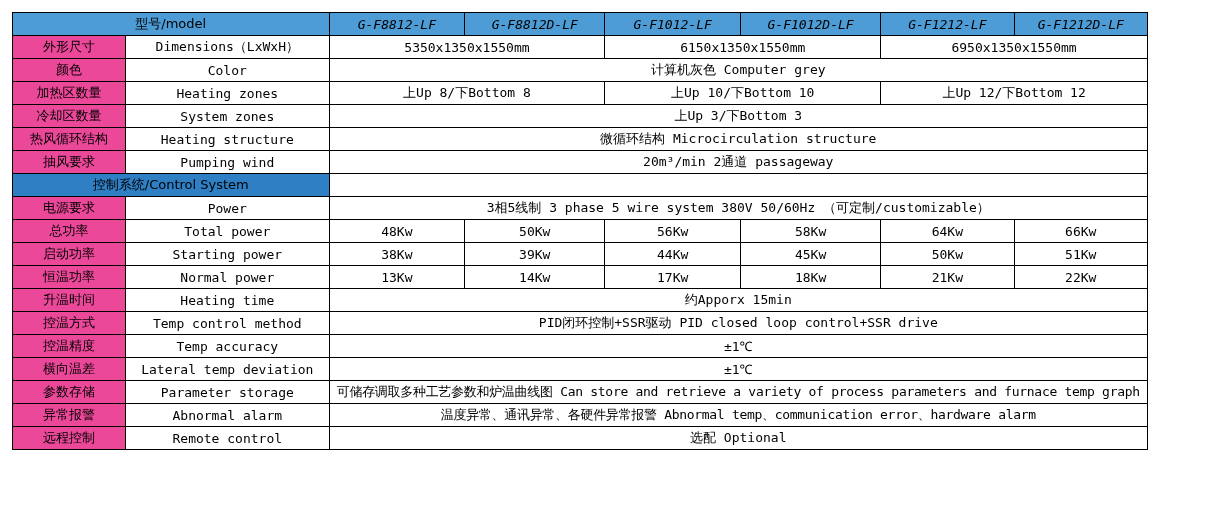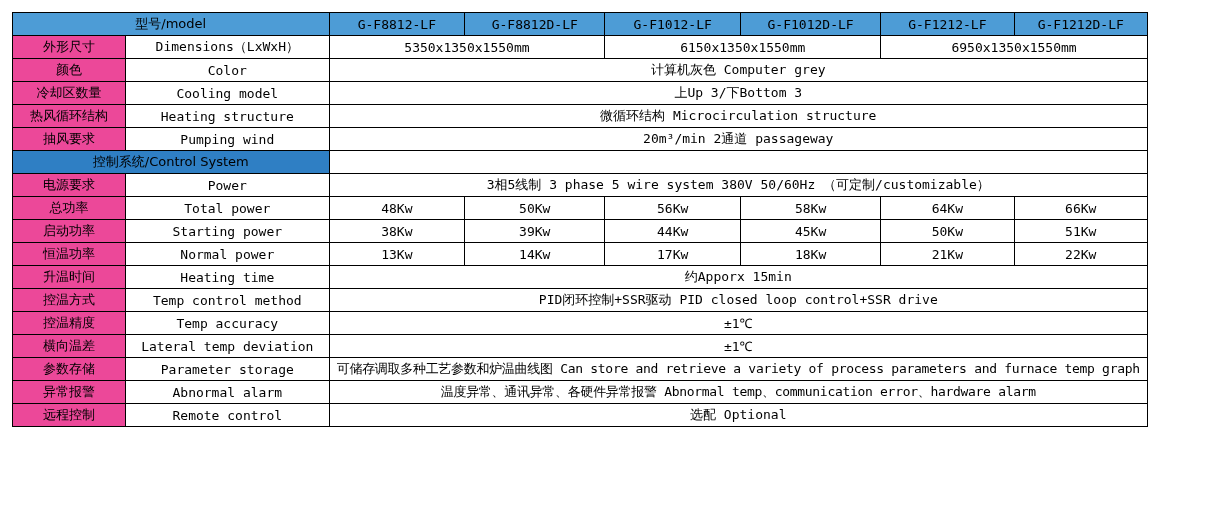--- a/index.html
+++ b/index.html
@@ -26,20 +26,21 @@
     padding: 0 2px;
     text-align: center;
     vertical-align: middle;
     white-space: nowrap;
     overflow: hidden;
     color: #000000;
   }
   td.hdr {
     background: #4d9cd6;
     font-weight: normal;
+    font-style: italic;
   }
   td.lbl-cn {
     background: #ec4899;
     text-align: left;
     padding-left: 6px;
     font-family: "DejaVu Sans", sans-serif;
     font-size: 12.5px;
   }
   td.lbl-en {
     background: #ffffff;
@@ -95,22 +96,29 @@
         <td class="val" colspan="2">5350x1350x1550mm</td>
         <td class="val" colspan="2">6150x1350x1550mm</td>
         <td class="val" colspan="2">6950x1350x1550mm</td>
       </tr>
       <tr>
         <td class="lbl-cn">颜色</td>
         <td class="lbl-en">Color</td>
         <td class="val" colspan="6">计算机灰色 Computer grey</td>
       </tr>
       <tr>
+        <td class="lbl-cn">加热区数量</td>
+        <td class="lbl-en">Heating zones</td>
+        <td class="val" colspan="2">上Up 8/下Bottom 8</td>
+        <td class="val" colspan="2">上Up 10/下Bottom 10</td>
+        <td class="val" colspan="2">上Up 12/下Bottom 12</td>
+      </tr>
+      <tr>
         <td class="lbl-cn">冷却区数量</td>
-        <td class="lbl-en">Cooling model</td>
+        <td class="lbl-en">System zones</td>
         <td class="val" colspan="6">上Up 3/下Bottom 3</td>
       </tr>
       <tr>
         <td class="lbl-cn">热风循环结构</td>
         <td class="lbl-en">Heating structure</td>
         <td class="val" colspan="6">微循环结构 Microcirculation structure</td>
       </tr>
       <tr>
         <td class="lbl-cn">抽风要求</td>
         <td class="lbl-en">Pumping wind</td>

